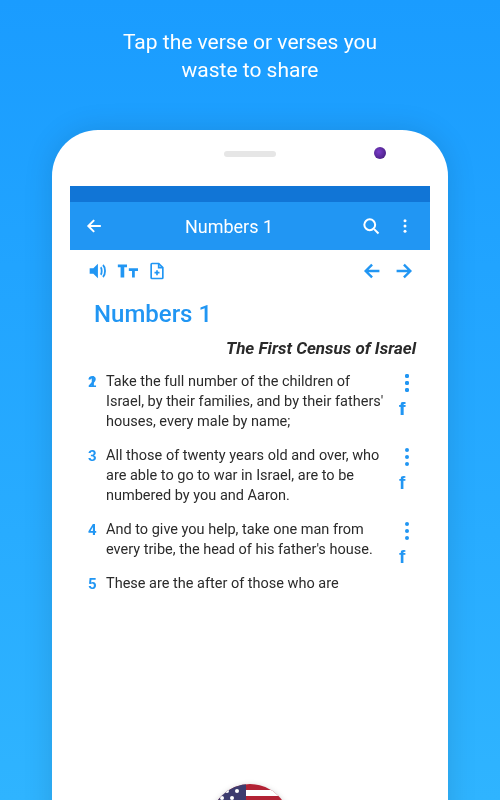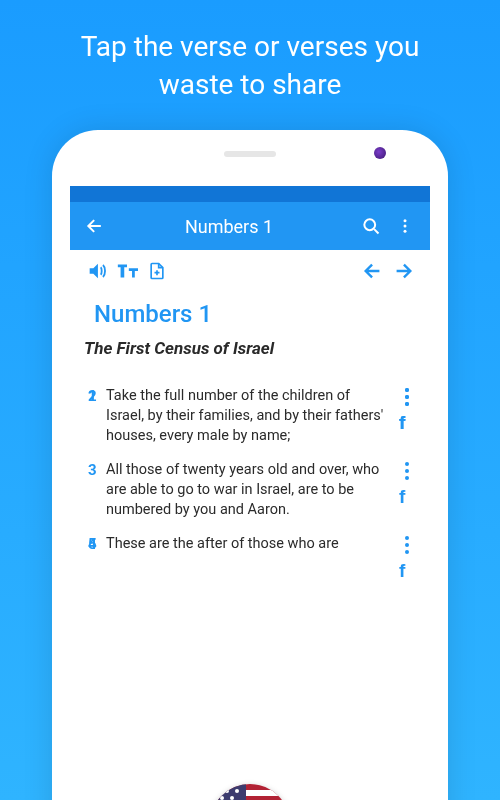--- a/index.html
+++ b/index.html
@@ -1,33 +1,33 @@
 <!DOCTYPE html>
 <html><head>
   <meta charset="utf-8">
   <style>
     *{box-sizing:border-box;margin:0;padding:0}
     body{font-family:-apple-system,Roboto,Helvetica,Arial,sans-serif;background:linear-gradient(180deg,#1a9cff 0%,#2fb4ff 100%);width:500px;height:800px;overflow:hidden;position:relative}
-    .hero{text-align:center;color:#fff;font-size:28px;font-weight:400;padding:28px 40px 22px;line-height:1.35}
+    .hero{text-align:center;color:#fff;font-size:21px;font-weight:400;padding:28px 40px 22px;line-height:1.35}
     .phone{position:absolute;left:50%;transform:translateX(-50%);top:130px;width:396px;height:720px;background:#fff;border-radius:46px 46px 0 0;box-shadow:0 0 30px rgba(0,0,0,.12)}
     .phone-top{height:44px;position:relative}
     .speaker{position:absolute;left:50%;top:21px;transform:translateX(-50%);width:52px;height:6px;background:#e6e6e6;border-radius:4px}
     .camera{position:absolute;right:62px;top:17px;width:12px;height:12px;border-radius:50%;background:radial-gradient(circle at 40% 40%,#7a3cc9,#3b1770)}
     .screen{position:absolute;left:18px;right:18px;top:56px;bottom:0;background:#fff;overflow:hidden}
     .statusbar{height:16px;background:#1175d6}
     .appbar{height:48px;background:#2196f3;display:flex;align-items:center;color:#fff;padding:0 8px}
     .appbar .back{width:34px;display:flex;justify-content:center}
     .appbar .title{flex:1;text-align:center;font-size:18px;font-weight:400;margin-left:-8px}
     .appbar .act{width:34px;display:flex;justify-content:center}
     .toolbar{height:42px;display:flex;align-items:center;padding:0 12px;color:#2196f3}
     .tool{width:30px;display:flex;justify-content:center;align-items:center}
     .toolbar .spacer{flex:1}
     .content{padding:6px 14px 14px}
     .chapter-title{color:#2196f3;font-size:24px;font-weight:500;margin:2px 0 10px 10px}
-    .section-head{text-align:left;font-style:italic;font-weight:700;font-size:17px;color:#2a2a2a;margin-bottom:28px}
+    .section-head{text-align:right;font-style:italic;font-weight:700;font-size:17px;color:#2a2a2a;margin-bottom:14px}
     .verse{position:relative;padding:0 28px 0 22px;margin-bottom:14px;font-size:14.5px;line-height:1.38;color:#2b2b2b}
     .vnum{position:absolute;left:4px;top:0;color:#2196f3;font-weight:700;font-size:15px}
     .v-actions{position:absolute;right:2px;top:0;display:flex;flex-direction:column;align-items:center;gap:6px}
     .more-dots{display:flex;flex-direction:column;gap:3px;padding:2px}
     .more-dots span{width:4px;height:4px;border-radius:50%;background:#2196f3}
     .fb{width:15px;height:15px;color:#2196f3;font-weight:900;font-size:19px;line-height:.9;font-family:Arial}
     .flag{position:absolute;left:50%;transform:translateX(-50%);bottom:-14px;width:80px;height:80px;border-radius:50%;overflow:hidden;box-shadow:0 2px 6px rgba(0,0,0,.25)}
     svg{display:block}
   </style>
 </head>
@@ -136,20 +136,21 @@
               <span></span>
               <span></span>
               <span></span>
             </div>
           <div class="fb">f</div>
         </div>
       </div>
 
       <div class="verse">
         <span class="vnum">4</span>
+        <span>And to give you help, take one man from every tribe, the head of his father's house.</span>
         <div class="v-actions">
           <div class="more-dots">
               <span></span>
               <span></span>
               <span></span>
             </div>
           <div class="fb">f</div>
         </div>
       </div>
 

